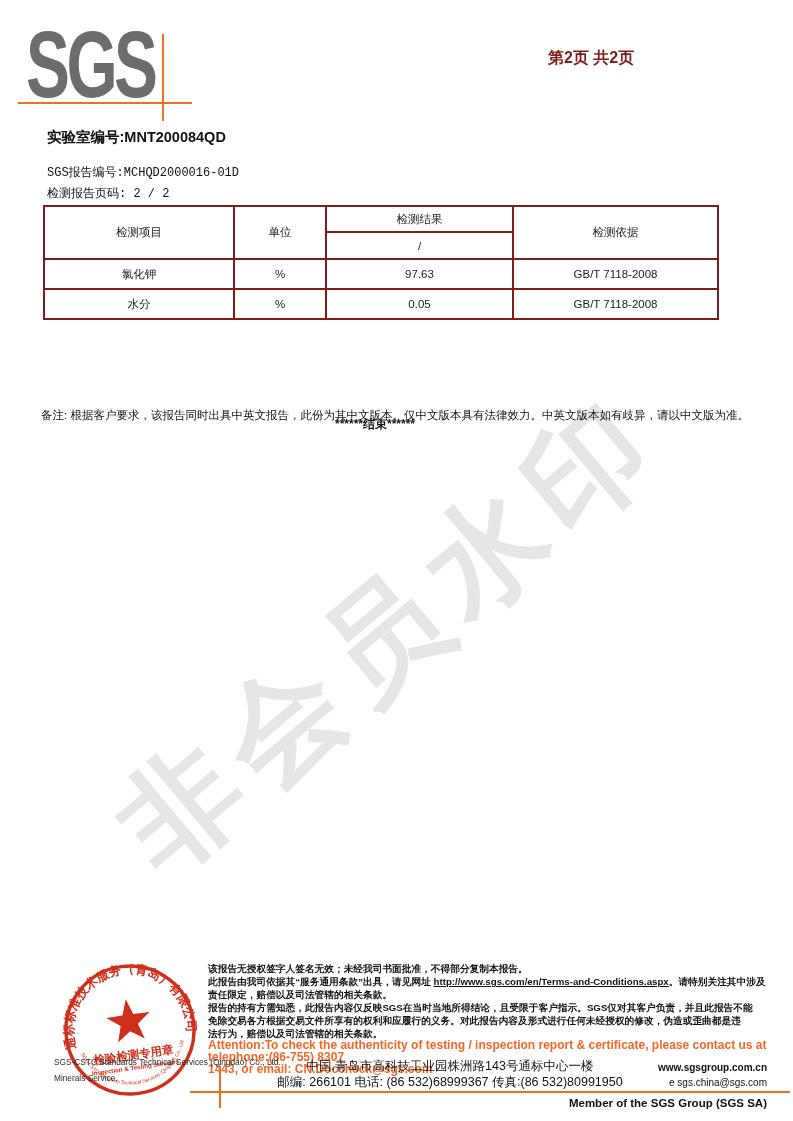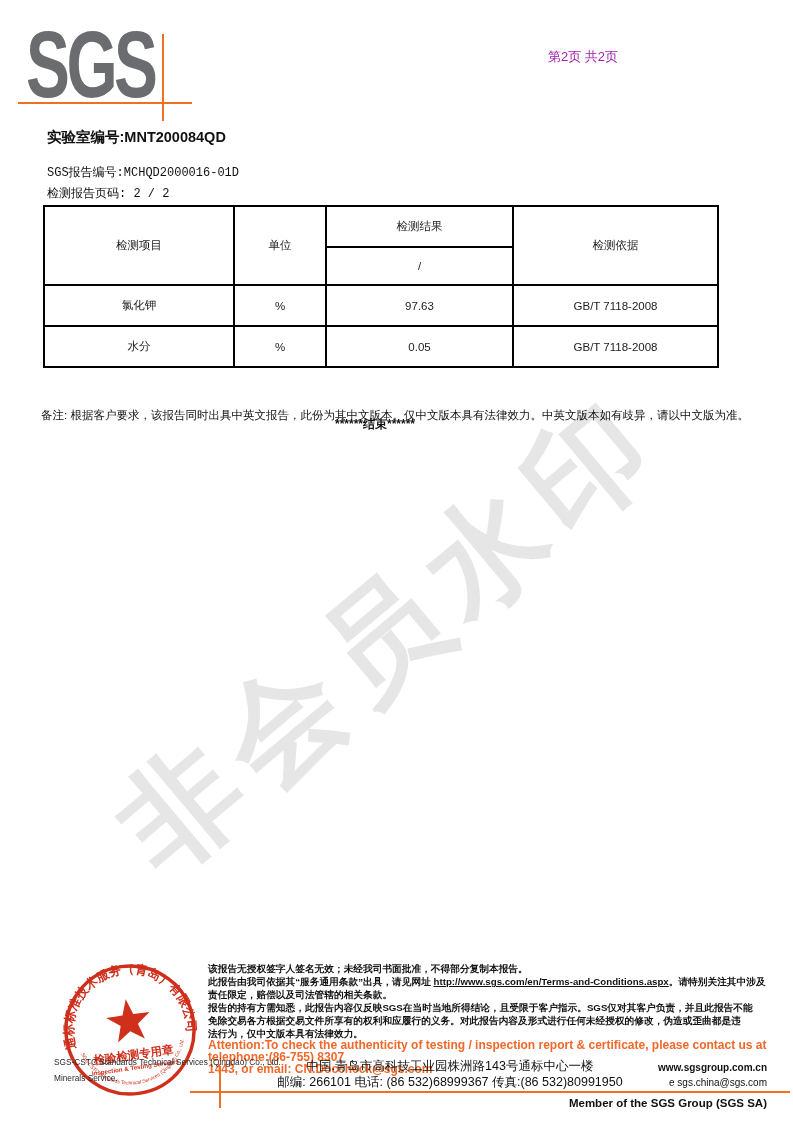--- a/index.html
+++ b/index.html
@@ -19,32 +19,32 @@
   
   .logo-text {
     position:absolute; left:26px; top:18px;
     font-size:94px; font-weight:bold; color:#6b6c6f;
     letter-spacing:-5px; line-height:1;
     transform:scaleX(0.70); transform-origin:left top;
   }
   .logo-hline { position:absolute; left:18px; top:102px; width:174px; height:2px; background:#ef7022; }
   .logo-vline { position:absolute; left:162px; top:34px; width:2px; height:87px; background:#ef7022; }
 
-  .page-indicator { position:absolute; left:548px; top:48px; font-size:13px; font-weight:400; color:#a21caf; }
+  .page-indicator { position:absolute; left:548px; top:48px; font-size:16px; font-weight:700; color:#7f1d1d; }
 
   .lab-info { position:absolute; left:47px; top:128px; color:#111; }
   .lab-no { font-size:14.5px; font-weight:bold; margin-bottom:17px; }
   .report-no { font-size:12px; font-family:"Liberation Mono", monospace; margin-bottom:4px; }
   .report-pages { font-size:12px; font-family:"Liberation Mono", monospace; }
 
   
   table.results { position:absolute; left:43px; top:205px; border-collapse:collapse; table-layout:fixed; }
   table.results td {
-    border:2px solid #000000; text-align:center; vertical-align:middle;
-    font-size:11.5px; color:#1c1c1c; padding:12px;
+    border:2px solid #7f1d1d; text-align:center; vertical-align:middle;
+    font-size:11.5px; color:#1c1c1c; padding:4px;
   }
   td.c1 { width:190px; } td.c2 { width:92px;border-radius:8px; } td.c3 { width:187px; } td.c4 { width:205px; }
   tr.hdr-top td { height:26px; }
   tr.hdr-sub td { height:27px; }
   tr.data td { height:30px; }
 
   .remark { position:absolute; left:41px; top:408px; width:722px; font-size:11.5px; color:#111; line-height:15px; }
   .end-marker { position:absolute; left:0; top:416px; width:738px; text-align:center; font-size:12px; font-weight:600; color:#111;padding-left:12px; }
 
   
@@ -140,21 +140,21 @@
     <div class="stamp-caption2">Minerals Service.</div>
 
     <div class="disclaimer">
       <div class="cn">该报告无授权签字人签名无效；未经我司书面批准，不得部分复制本报告。</div>
       <div class="cn">
         <span>此报告由我司依据其“服务通用条款”出具，请见网址 </span><span class="url">http://www.sgs.com/en/Terms-and-Conditions.aspx</span><span>。请特别关注其中涉及</span>
       </div>
       <div class="cn">责任限定，赔偿以及司法管辖的相关条款。</div>
       <div class="cn">报告的持有方需知悉，此报告内容仅反映SGS在当时当地所得结论，且受限于客户指示。SGS仅对其客户负责，并且此报告不能</div>
       <div class="cn">免除交易各方根据交易文件所享有的权利和应履行的义务。对此报告内容及形式进行任何未经授权的修改，伪造或歪曲都是违</div>
-      <div class="cn">法行为，仅中文版本具有法律效力。</div>
+      <div class="cn">法行为，赔偿以及司法管辖的相关条款。</div>
       <div class="attention">Attention:To check the authenticity of testing / inspection report &amp; certificate, please contact us at telephone:(86-755) 8307</div>
       <div class="attention">1443, or email: CN.Doccheck@sgs.com</div>
     </div>
 
     <div class="address-block">
       <div class="address-cn">中国.青岛市高科技工业园株洲路143号通标中心一楼</div>
       <div class="contact-cn">邮编: 266101   电话: (86 532)68999367 传真:(86 532)80991950</div>
     </div>
 
     <div class="web-block">

